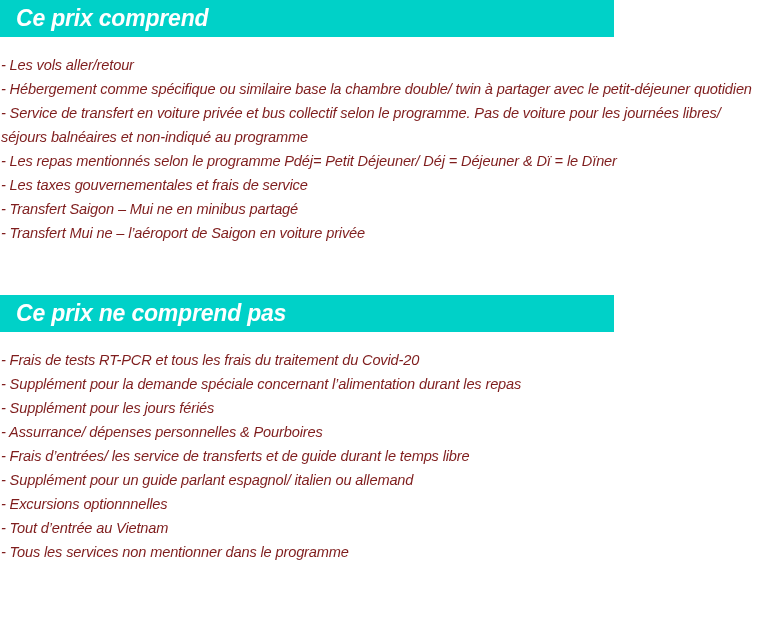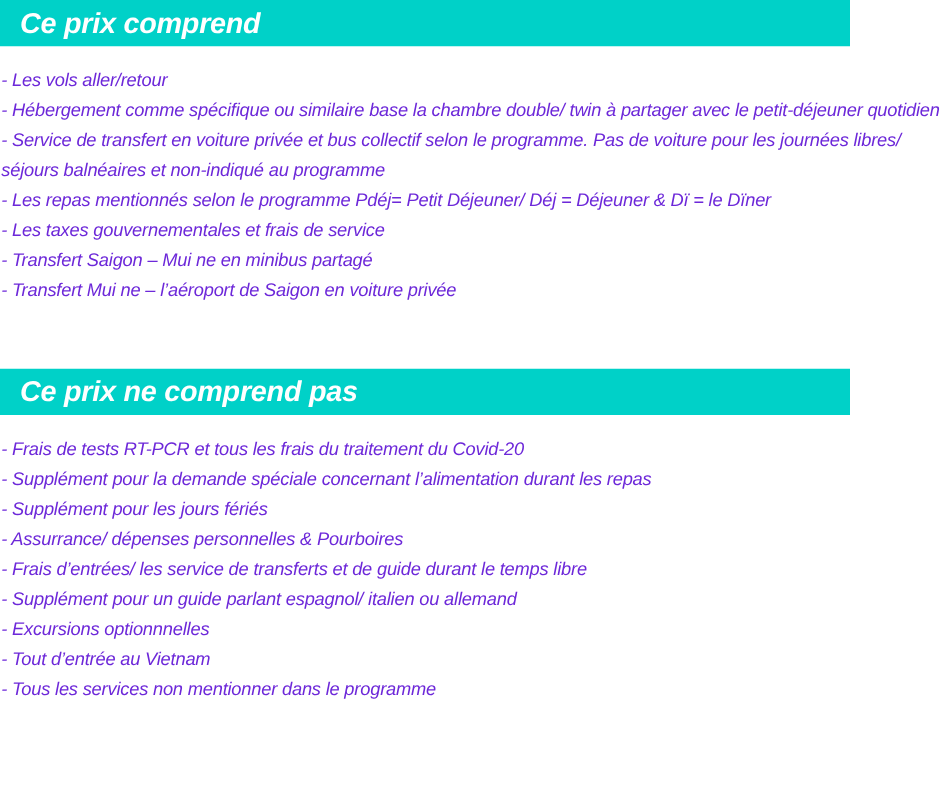--- a/index.html
+++ b/index.html
@@ -1,32 +1,32 @@
 <!DOCTYPE html>
 <html><head>
   <meta charset="utf-8">
   <style>
     html, body { margin: 0; padding: 0; background: #ffffff; }
     body { width: 758px; height: 628px; overflow: hidden; position: relative;
       font-family: "DejaVu Sans", sans-serif; }
     .section-header {
-      position: absolute; left: 0; width: 680px; height: 37px;
+      position: absolute; left: 0; width: 614px; height: 37px;
       background: #00d1c8; color: #ffffff;
       font-family: "Liberation Sans", sans-serif; font-style: italic; font-weight: bold;
       font-size: 23px; line-height: 37px; padding-left: 16px; box-sizing: border-box;
       letter-spacing: -0.2px;
     }
     #h1 { top: 0; }
     #h2 { top: 295px; }
     .list { position: absolute; left: 1px; margin: 0; padding: 0; list-style: none; }
     #list1 { top: 53px; }
     #list2 { top: 348px; }
     .list li {
       font-family: "Liberation Sans", sans-serif; font-style: italic;
-      font-size: 14.6px; line-height: 24px; height: 24px; color: #6d28d9;
+      font-size: 14.6px; line-height: 24px; height: 24px; color: #7f1d1d;
       white-space: nowrap; letter-spacing: -0.15px;
     }
   </style>
 </head>
 <body>
 
 <div id="h1" class="section-header">Ce prix comprend</div>
 <ul id="list1" class="list">
   <li>- Les vols aller/retour</li>
   <li>- Hébergement comme spécifique ou similaire base la chambre double/ twin à partager avec le petit-déjeuner quotidien</li>

